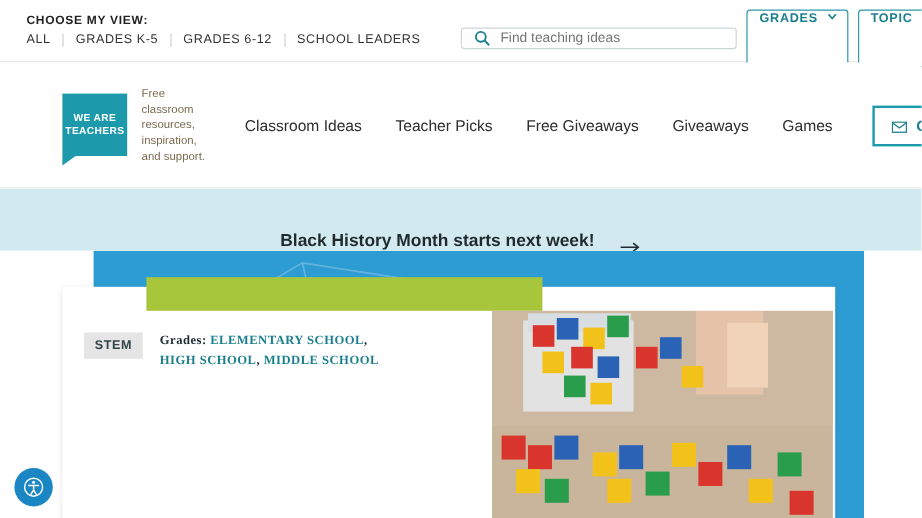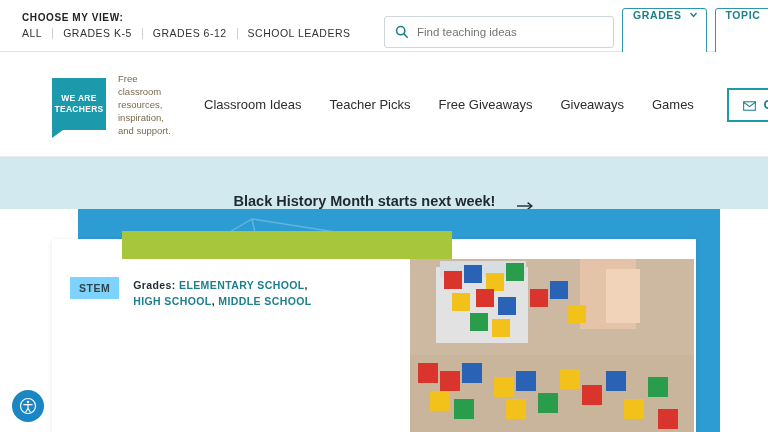--- a/index.html
+++ b/index.html
@@ -43,21 +43,21 @@
   .search-zone {
     position: absolute;
     left: 384px;
     top: 8px;
     display: flex;
     align-items: center;
     gap: 8px;
   }
   .search-box {
     width: 230px;
-    height: 32px;
+    height: 18px;
     border: 1px solid #cdd6d8;
     border-radius: 3px;
     display: flex;
     align-items: center;
     padding: 0 10px;
     background: #fff;
   }
   .search-icon { width: 14px; height: 14px; margin-right: 8px; flex: 0 0 auto; }
   .search-input {
     border: none;
@@ -205,34 +205,35 @@
   }
   .card-left { width: 350px; position: relative; padding: 24px 20px 0 18px; }
   .green-bar {
     position: absolute;
     left: 70px; top: -8px;
     width: 330px; height: 28px;
     background: #a8c63c;
   }
   .card-meta { display: flex; align-items: flex-start; gap: 14px; margin-top: 14px; }
   .stem-tag {
-    background: #7dd3fc;
+    background: #e5e5e5;
     color: #33434a;
     font-size: 10.5px;
     font-weight: bold;
     letter-spacing: 0.5px;
     padding: 5px 9px;
   }
   .grades {
     font-size: 10.5px;
     font-weight: bold;
     letter-spacing: 0.4px;
     color: #1d2b31;
     line-height: 16px;
     max-width: 205px;
+    font-family: Liberation Serif, serif;
   }
   .grades a { color: #1b7f8e; text-decoration: none; }
   .card-title {
     margin-top: 22px;
     font-size: 26px;
     line-height: 33px;
     font-weight: bold;
     color: #1d2b31;
     font-family: "DejaVu Serif", serif;
     letter-spacing: -0.3px;

